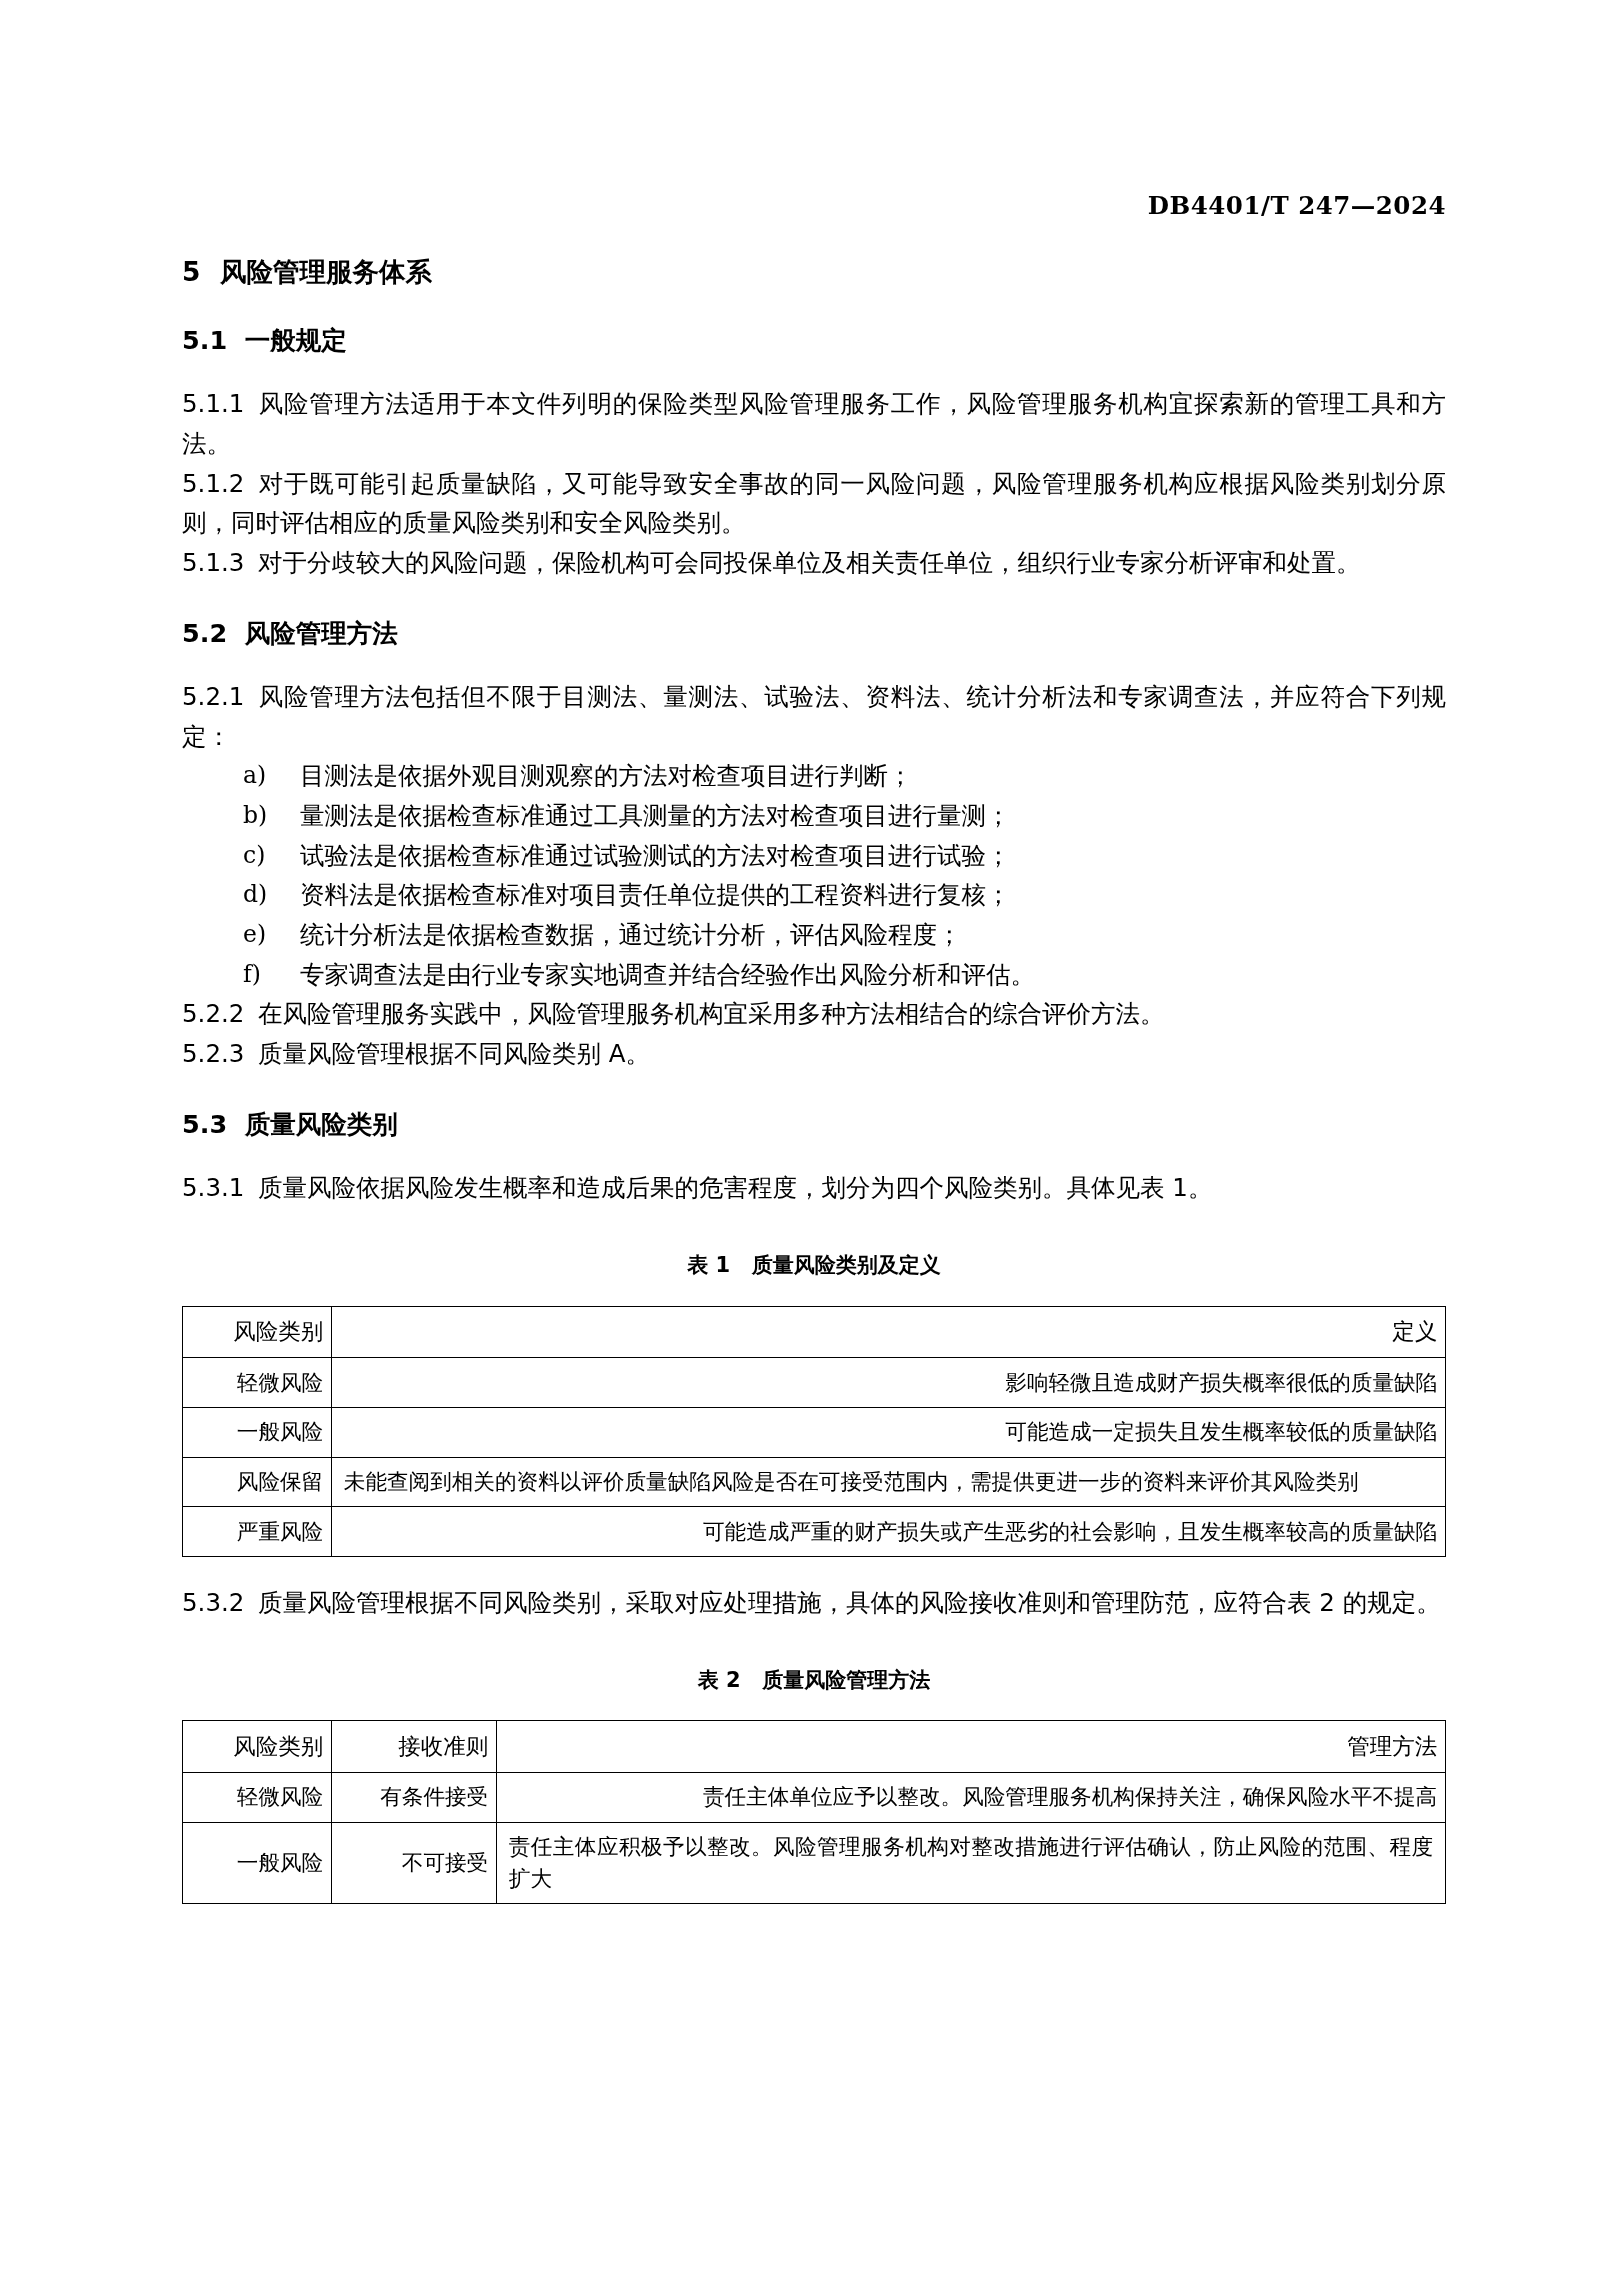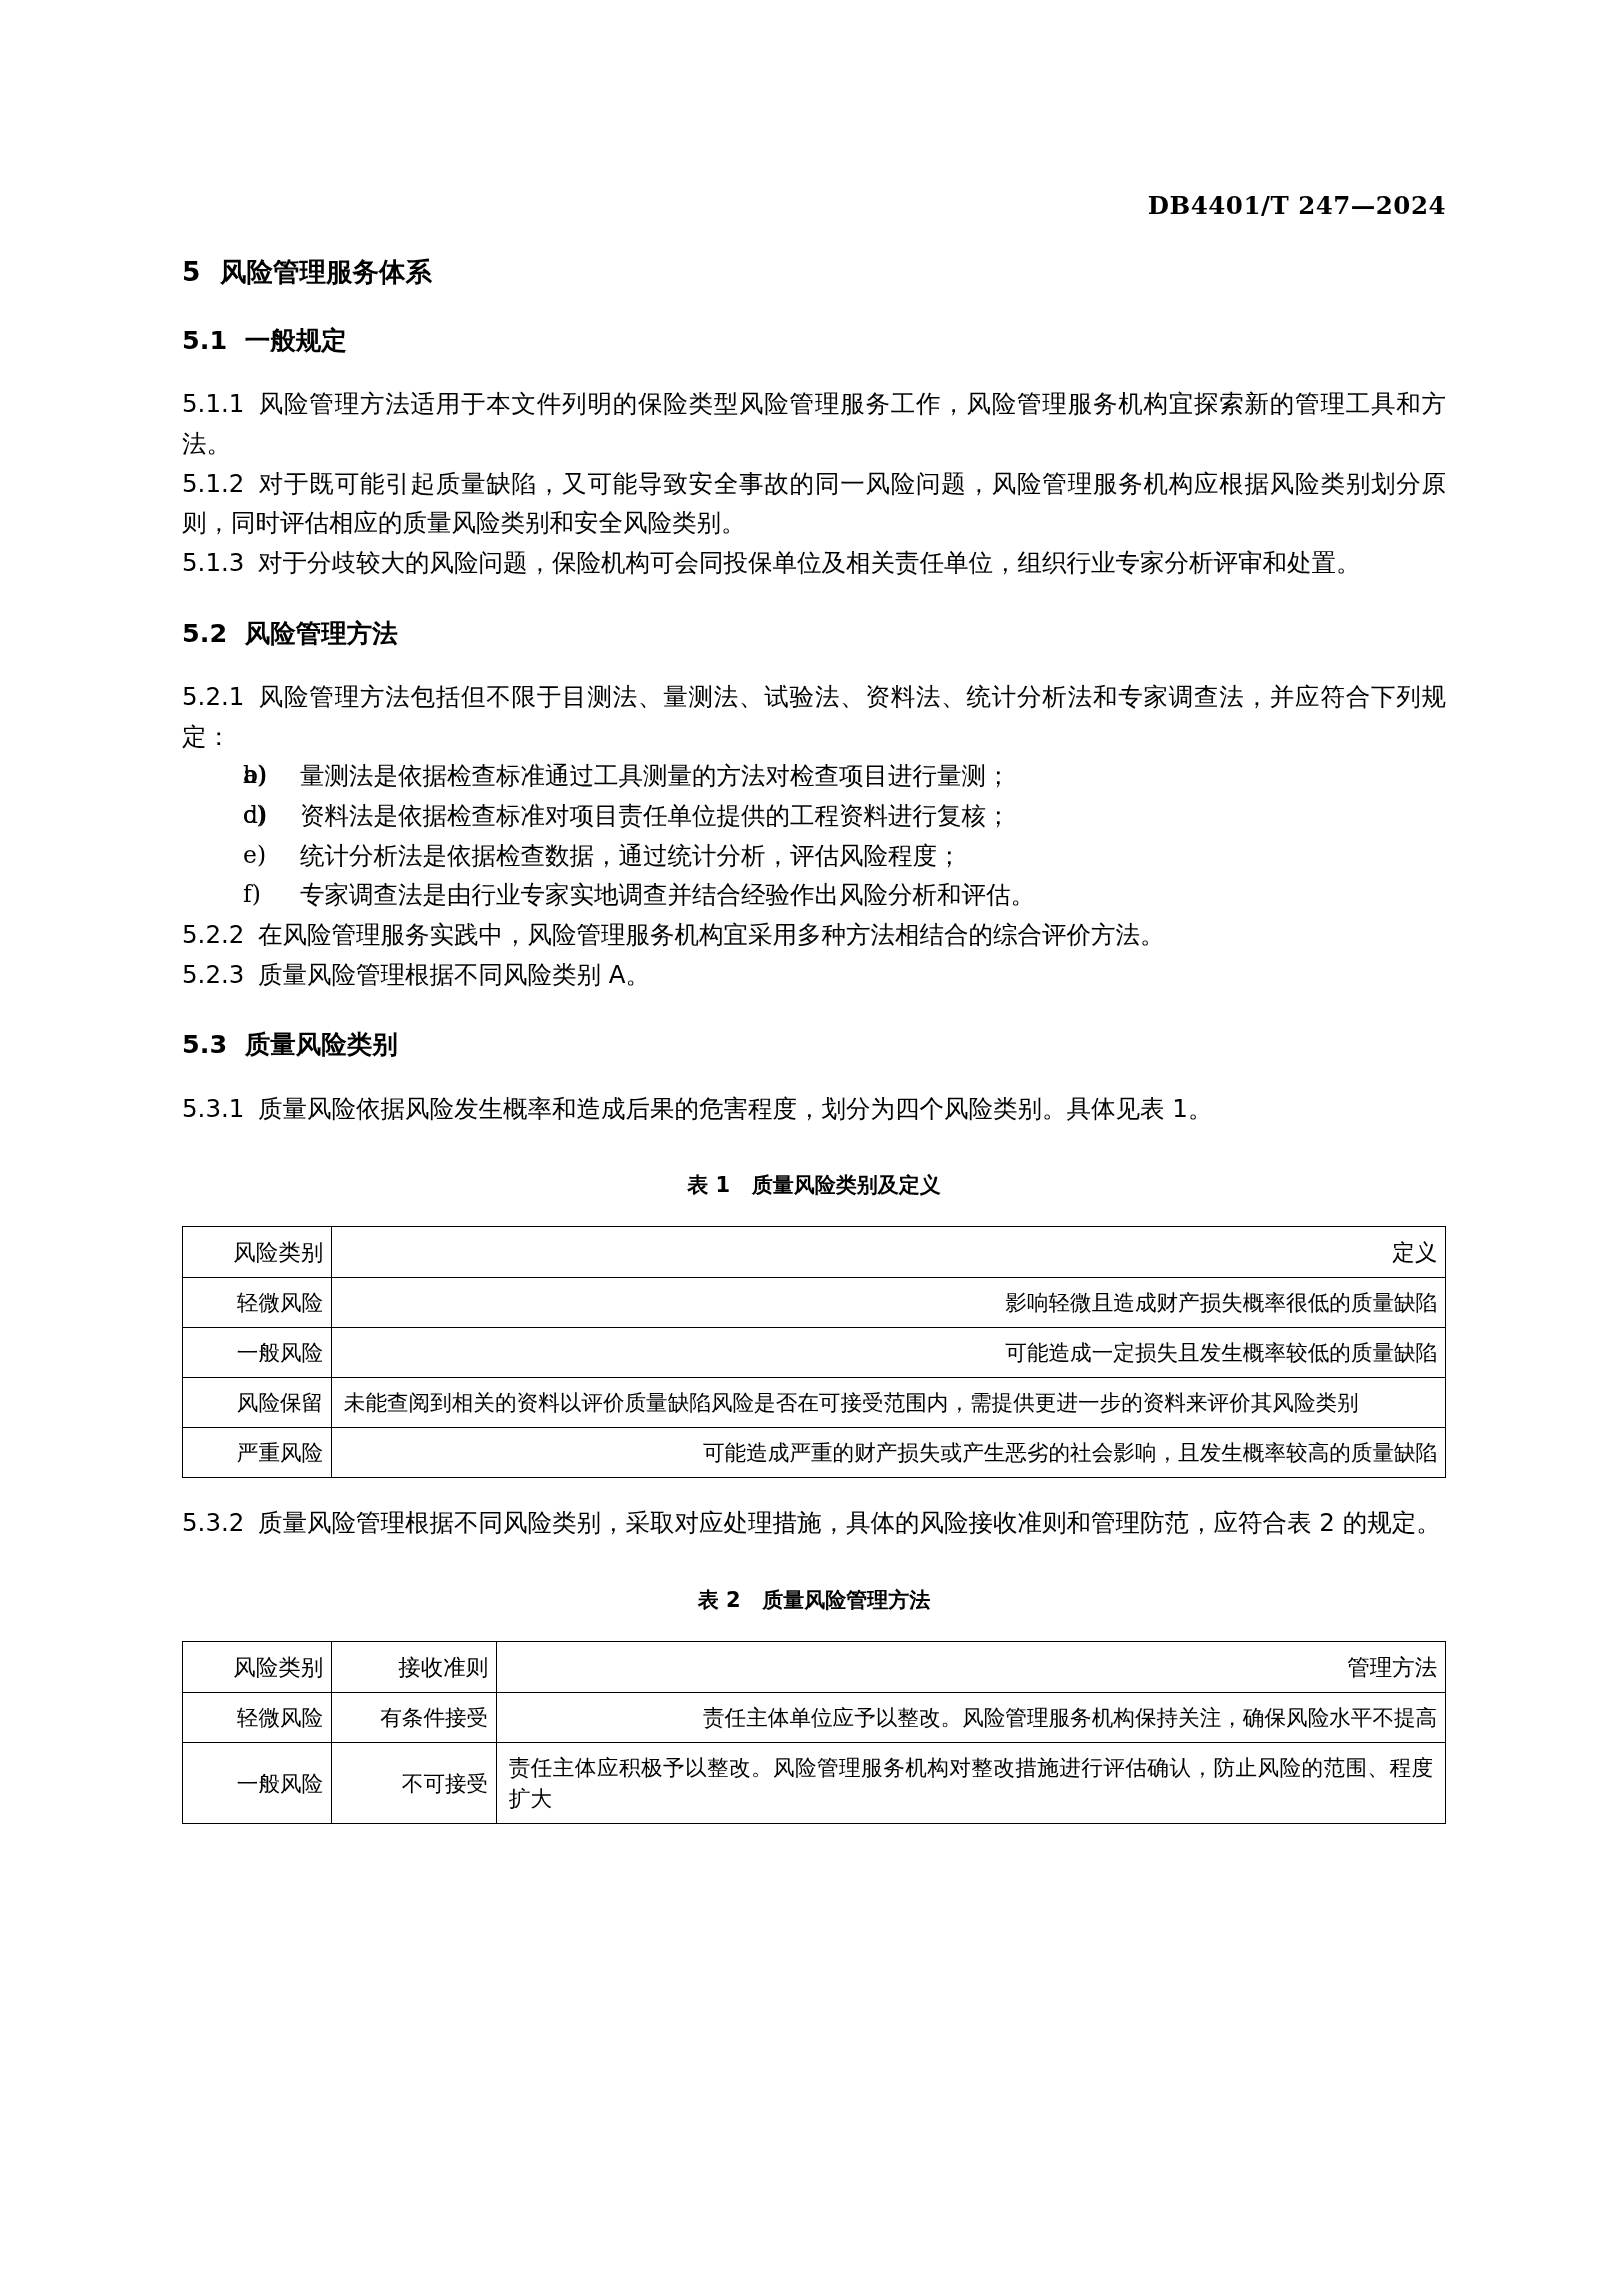--- a/index.html
+++ b/index.html
@@ -156,23 +156,23 @@
         <span class="num">5.2</span><span>风险管理方法</span>
       </div>
 
       <div class="gap-s"></div>
 
       <p class="para">
         <span class="num">5.2.1</span><span>风险管理方法包括但不限于目测法、量测法、试验法、资料法、统计分析法和专家调查法，并应符合下列规定：</span>
       </p>
 
       <ul class="list">
-        <li><span class="marker">a)</span></li>
+        <li><span class="marker">a)</span><span>目测法是依据外观目测观察的方法对检查项目进行判断；</span></li>
         <li><span class="marker">b)</span><span>量测法是依据检查标准通过工具测量的方法对检查项目进行量测；</span></li>
-        <li><span class="marker">c)</span></li>
+        <li><span class="marker">c)</span><span>试验法是依据检查标准通过试验测试的方法对检查项目进行试验；</span></li>
         <li><span class="marker">d)</span><span>资料法是依据检查标准对项目责任单位提供的工程资料进行复核；</span></li>
         <li><span class="marker">e)</span><span>统计分析法是依据检查数据，通过统计分析，评估风险程度；</span></li>
         <li><span class="marker">f)</span><span>专家调查法是由行业专家实地调查并结合经验作出风险分析和评估。</span></li>
       </ul>
 
       <p class="para">
         <span class="num">5.2.2</span><span>在风险管理服务实践中，风险管理服务机构宜采用多种方法相结合的综合评价方法。</span>
       </p>
 
       <p class="para">

